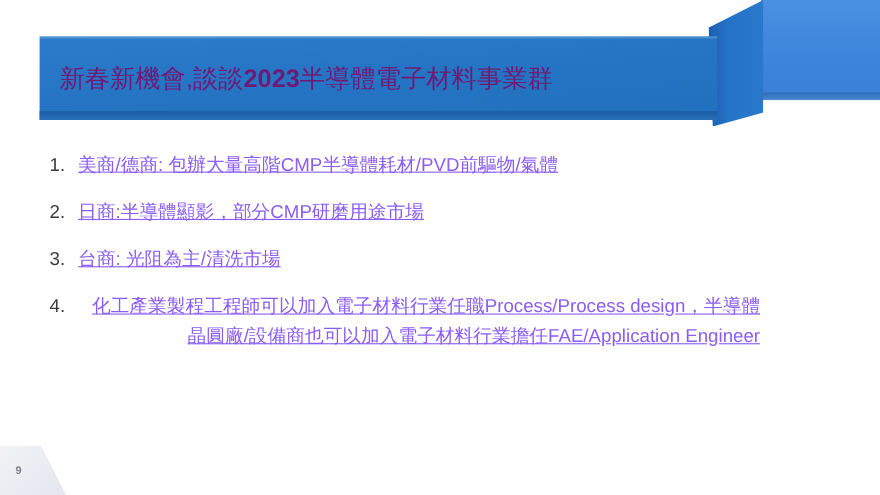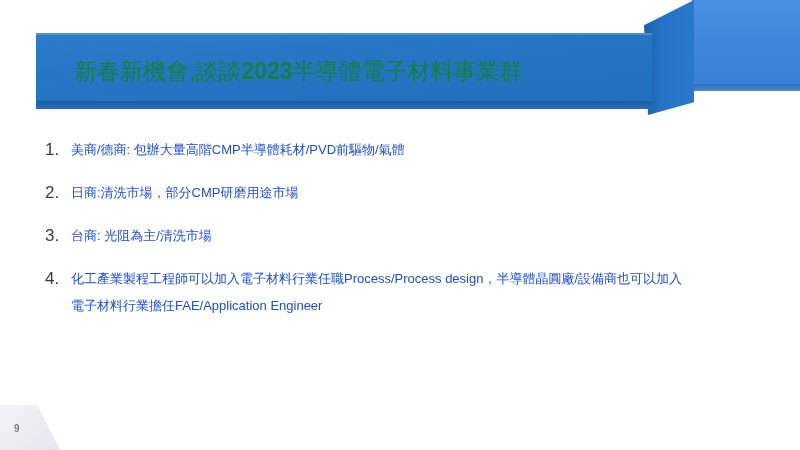--- a/index.html
+++ b/index.html
@@ -60,27 +60,26 @@
   .ribbon-bar-hl{
     position:absolute;
     left:36px;top:33px;
     width:616px;height:2px;
     background:rgba(255,255,255,.18);
   }
   .title-text{
     position:absolute;
     left:54px;top:49px;
     width:600px;
-    color:#15803d;
+    color:#701a75;
     font-size:23px;
     line-height:44px;
     letter-spacing:0px;
     white-space:nowrap;
     font-weight:400;
-    margin-left:20px;
   }
   .title-text .num{font-weight:700;}
 
   
   .body-list{
     position:absolute;
     left:45px;top:136px;
     width:700px;
   }
   .li{
@@ -92,26 +91,27 @@
   .li-num{
     flex:0 0 auto;
     width:26px;
     font-size:17px;
     line-height:27px;
     color:#3b3b3b;
     text-align:left;
   }
   .li-text{
     flex:1 1 auto;
-    font-size:13px;
+    font-size:17px;
     line-height:27px;
-    color:#1d4ed8;
+    color:#8b5cf6;
     word-break:break-word;
+    text-decoration:underline;
   }
-  .li-4 .li-text{max-width:620px;}
+  .li-4 .li-text{max-width:620px;text-align:right;}
 
   
   .page-corner{
     position:absolute;
     left:0;bottom:0;
     width:60px;height:45px;
     background:linear-gradient(135deg,#f1f3f6 0%,#e9ecf1 55%,#e3e7ed 100%);
     clip-path:polygon(0% 0%, 62% 0%, 100% 100%, 0% 100%);
   }
   .page-num{
@@ -141,21 +141,21 @@
 
   <div class="body-list">
 
     <div class="li li-1">
       <div class="li-num">1.</div>
       <div class="li-text">美商/德商: 包辦大量高階CMP半導體耗材/PVD前驅物/氣體</div>
     </div>
 
     <div class="li li-2">
       <div class="li-num">2.</div>
-      <div class="li-text">日商:清洗市場，部分CMP研磨用途市場</div>
+      <div class="li-text">日商:半導體顯影，部分CMP研磨用途市場</div>
     </div>
 
     <div class="li li-3">
       <div class="li-num">3.</div>
       <div class="li-text">台商: 光阻為主/清洗市場</div>
     </div>
 
     <div class="li li-4">
       <div class="li-num">4.</div>
       <div class="li-text">化工產業製程工程師可以加入電子材料行業任職Process/Process design，半導體晶圓廠/設備商也可以加入電子材料行業擔任FAE/Application Engineer</div>

